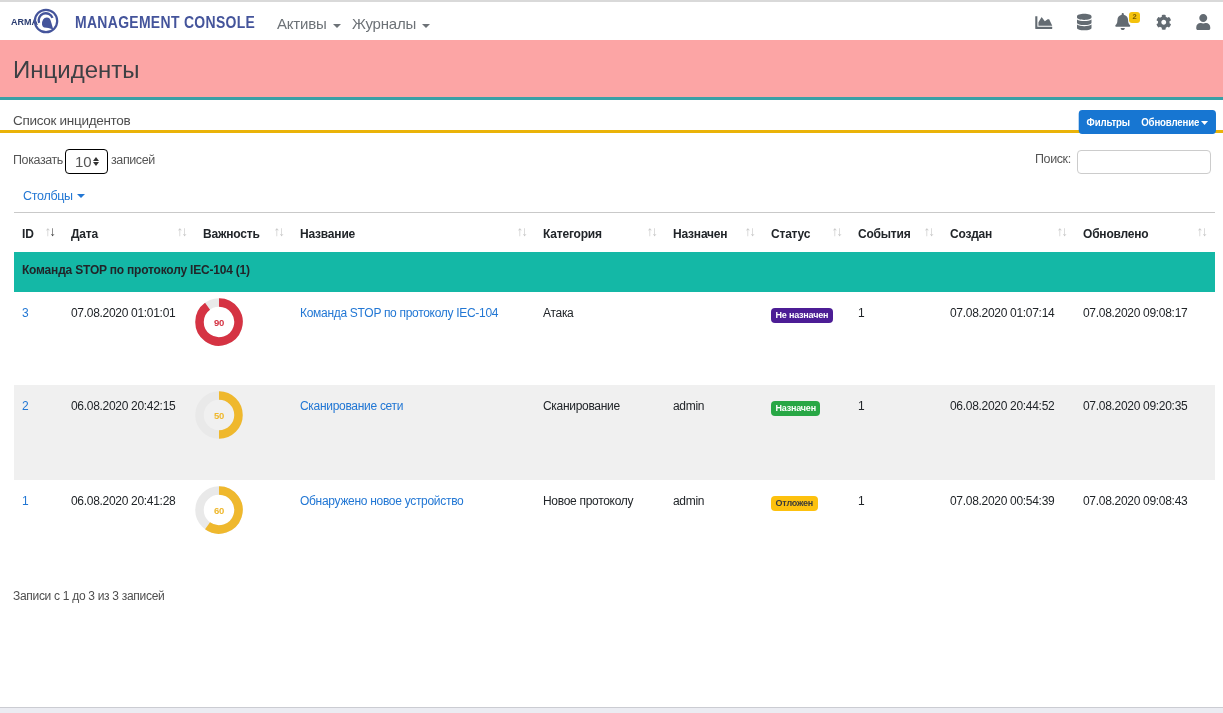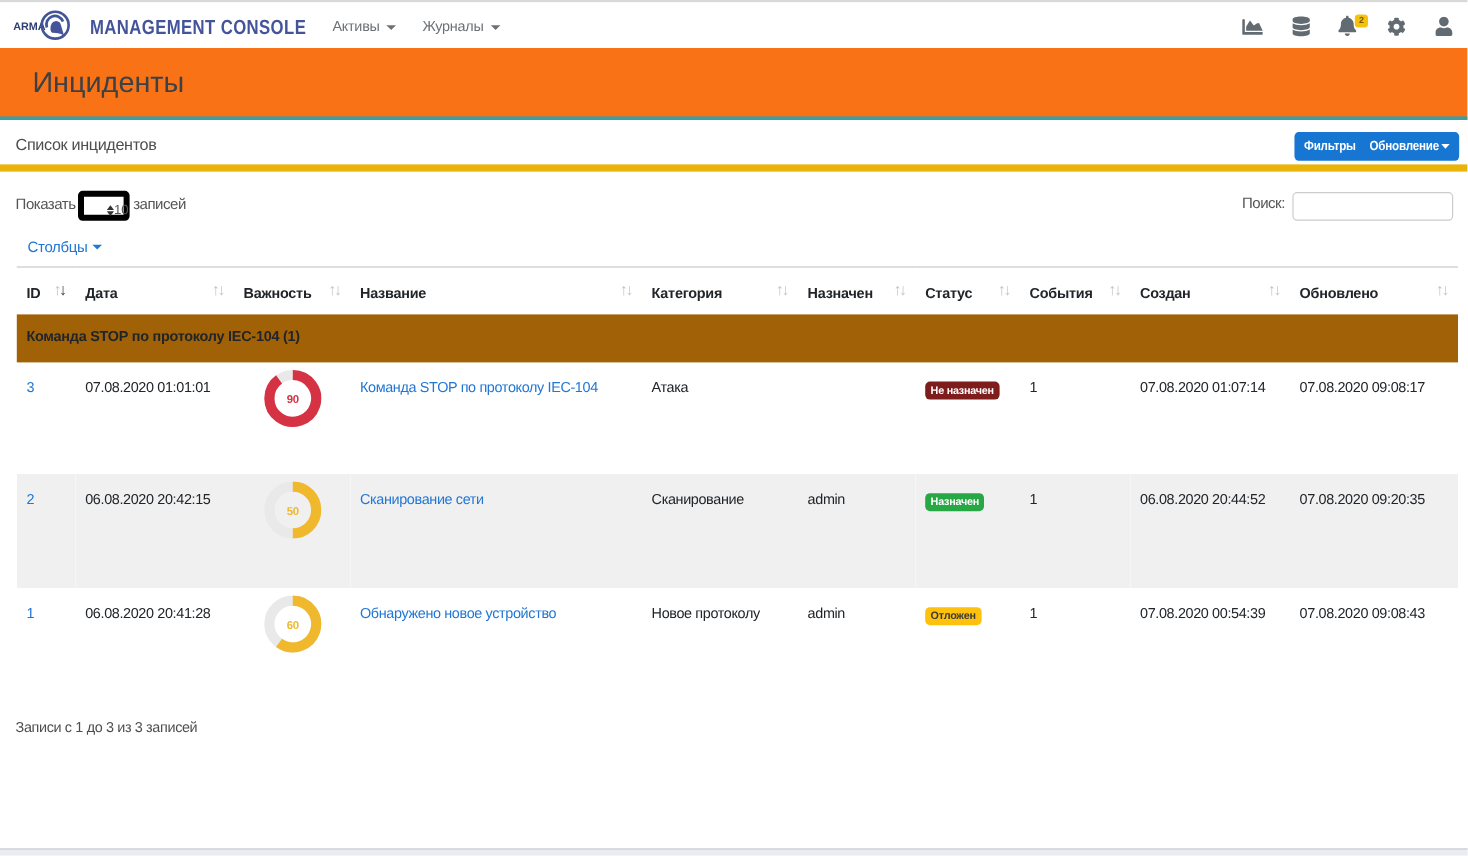--- a/index.html
+++ b/index.html
@@ -1,50 +1,50 @@
 <!DOCTYPE html>
 <html><head><meta charset="utf-8"><style>
 *{margin:0;padding:0;box-sizing:border-box}
 html,body{width:1223px;height:713px;overflow:hidden;background:#fff;
 font-family:"Liberation Sans",sans-serif;color:#212529;font-size:13px}
 .topstrip{height:2px;background:#d9d9d9}
 .navbar{height:38px;background:#fff;position:relative}
 .logo{position:absolute;left:11px;top:4px;height:34px}
 .brand{position:absolute;left:75px;top:11px;font-size:17px;font-weight:bold;letter-spacing:.4px;color:#44549b;white-space:nowrap;transform:scaleX(.82);transform-origin:left center}
-.navlink{position:absolute;top:13px;font-size:12px;letter-spacing:-.2px;color:#6d7277}
+.navlink{position:absolute;top:13px;font-size:15px;letter-spacing:-.2px;color:#6d7277}
 .caret{display:inline-block;width:0;height:0;border-left:4px solid transparent;border-right:4px solid transparent;border-top:4.5px solid #6d7277;vertical-align:1px;margin-left:6px}
 .ticon{position:absolute;top:10px;color:#636b72}
-.titlebar{height:60px;background:#f97316;border-bottom:3px solid #3aa0a6;padding:16px 0 0 27px}
+.titlebar{height:60px;background:#fca5a5;border-bottom:3px solid #3aa0a6;padding:16px 0 0 13px}
 .titlebar h1{font-size:24px;font-weight:400;color:#3d4044;letter-spacing:0px}
-.panelhead{height:43px;border-bottom:6px solid #eab308;position:relative}
+.panelhead{height:33px;border-bottom:3px solid #eab308;position:relative}
 .panelhead .t{position:absolute;left:13px;top:13px;font-size:13.5px;letter-spacing:-.3px;color:#4e4e4e}
 .btngroup{position:absolute;right:7px;top:10px;height:24px;background:#1776d2;border-radius:4px;color:#fff;font-size:11px;font-weight:bold;letter-spacing:-.2px;line-height:24px;padding:0 9px;white-space:nowrap;transform:scaleX(.88);transform-origin:right center}
 .btngroup .sep{display:inline-block;width:13px}
 .caretw{display:inline-block;width:0;height:0;border-left:4px solid transparent;border-right:4px solid transparent;border-top:4px solid #fff;vertical-align:1px;margin-left:2px}
 .controls{position:relative;height:79px}
 .lbl{position:absolute;font-size:12.5px;letter-spacing:-.4px;color:#555}
-.selbox{position:absolute;left:65px;top:16px;width:43px;height:25px;border:5px solid #000000;border-radius:4px;font-size:11px;color:#555;line-height:23px;padding-left:25px}
+.selbox{position:absolute;left:65px;top:16px;width:43px;height:25px;border:1px solid #000000;border-radius:4px;font-size:15px;color:#555;line-height:23px;padding-left:9px}
 .selbox .ud{position:absolute;right:8px;top:6px;width:6px;height:11px}
 .selbox .ud:before{content:"";position:absolute;top:1px;left:0;border-left:3px solid transparent;border-right:3px solid transparent;border-bottom:4px solid #333}
 .selbox .ud:after{content:"";position:absolute;bottom:1px;left:0;border-left:3px solid transparent;border-right:3px solid transparent;border-top:4px solid #333}
 .searchbox{position:absolute;left:1077px;top:17px;width:134px;height:24px;border:1px solid #ccc;border-radius:4px}
 .cols{position:absolute;left:23px;top:56px;font-size:12.5px;letter-spacing:-.3px;color:#2277d4}
 .caretb{display:inline-block;width:0;height:0;border-left:4px solid transparent;border-right:4px solid transparent;border-top:4px solid #2277d4;vertical-align:2px;margin-left:4px}
 table.dt{border-collapse:collapse;table-layout:fixed;width:1201px;margin-left:14px;border-top:1px solid #c9c9c9}
 table.dt th{font-size:12px;letter-spacing:-.2px;font-weight:bold;text-align:left;padding:3px 8px 0 8px;height:39px;position:relative;vertical-align:middle;white-space:nowrap}
 .sorts{position:absolute;right:9px;top:50%;margin-top:-8px;font-size:13.5px;font-weight:normal;color:#c6c6c6;letter-spacing:-2px}
 .sorts b{font-weight:normal;color:#3c3c3c}
-tr.grp td{background:#a16207;font-weight:bold;font-size:12px;letter-spacing:-.2px;height:40px;padding:11px 8px 0 8px;vertical-align:top}
+tr.grp td{background:#14b8a6;font-weight:bold;font-size:12px;letter-spacing:-.2px;height:40px;padding:11px 8px 0 8px;vertical-align:top}
 tr.data td{vertical-align:top;padding:14px 8px 0 8px;font-size:12px;letter-spacing:-.3px;white-space:nowrap;overflow:hidden}
 tr.data{height:93px}
 tr.data.stripe td{background:#f0f0f0}
 a.lnk{color:#2277d4;text-decoration:none}
-td.sev{padding:0!important;text-align:center;vertical-align:top!important}
+td.sev{padding:0!important;vertical-align:top!important}
 .badge{display:inline-block;border-radius:4px;font-size:9px;letter-spacing:-.2px;font-weight:bold;padding:3px 4.5px;line-height:1.1;position:relative;top:1px}
-.bdanger{background:#7f1d1d;color:#fff}
+.bdanger{background:#4c1d95;color:#fff}
 .bsuccess{background:#28a745;color:#fff}
 .bwarn{background:#fdc10e;color:#3a3a3a}
 .tfoot{position:relative;height:48px}
 .tinfo{position:absolute;left:13px;top:17px;font-size:12px;letter-spacing:-.3px;color:#4e4e4e}
 .pag{position:absolute;right:14px;top:6px;height:30px}
 .pag span{display:inline-block;float:left;height:30px;line-height:28px;font-size:12px;letter-spacing:-.3px;color:#6a6f73;border:1px solid #ddd;background:#fff;text-align:center}
 .pag .prev{width:86px}
 .pag .act{width:29px}
 .pag .next{width:84px}
 .pag .prev{border-radius:3px 0 0 3px}

